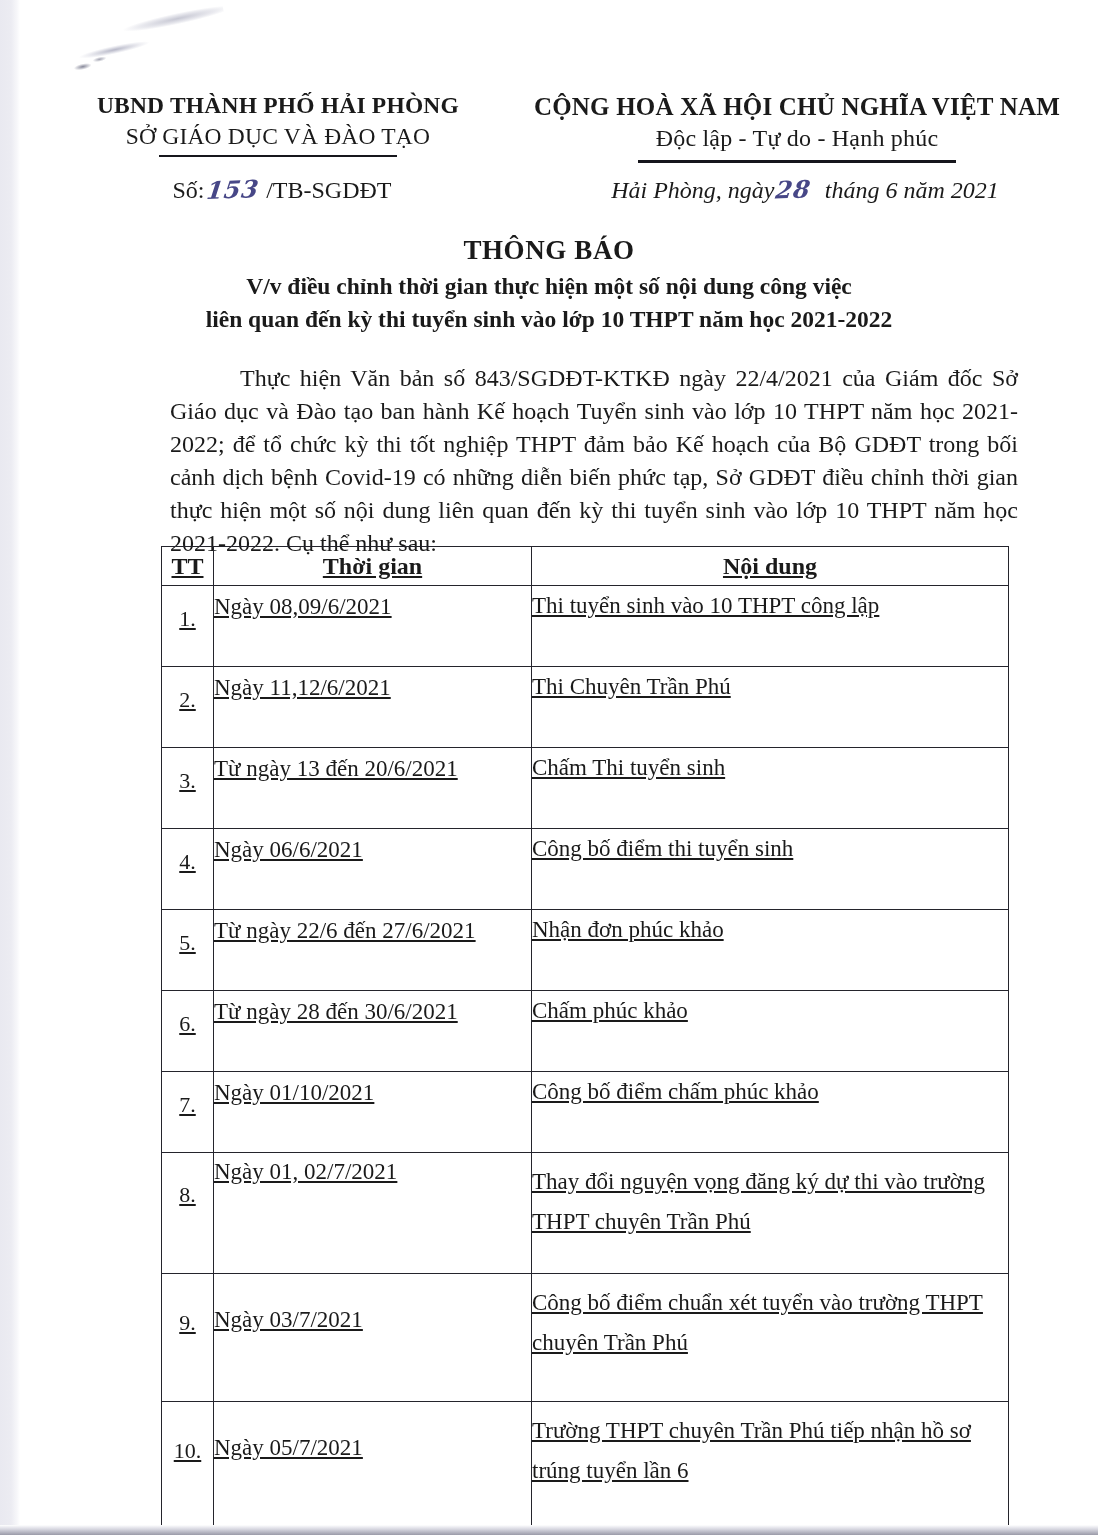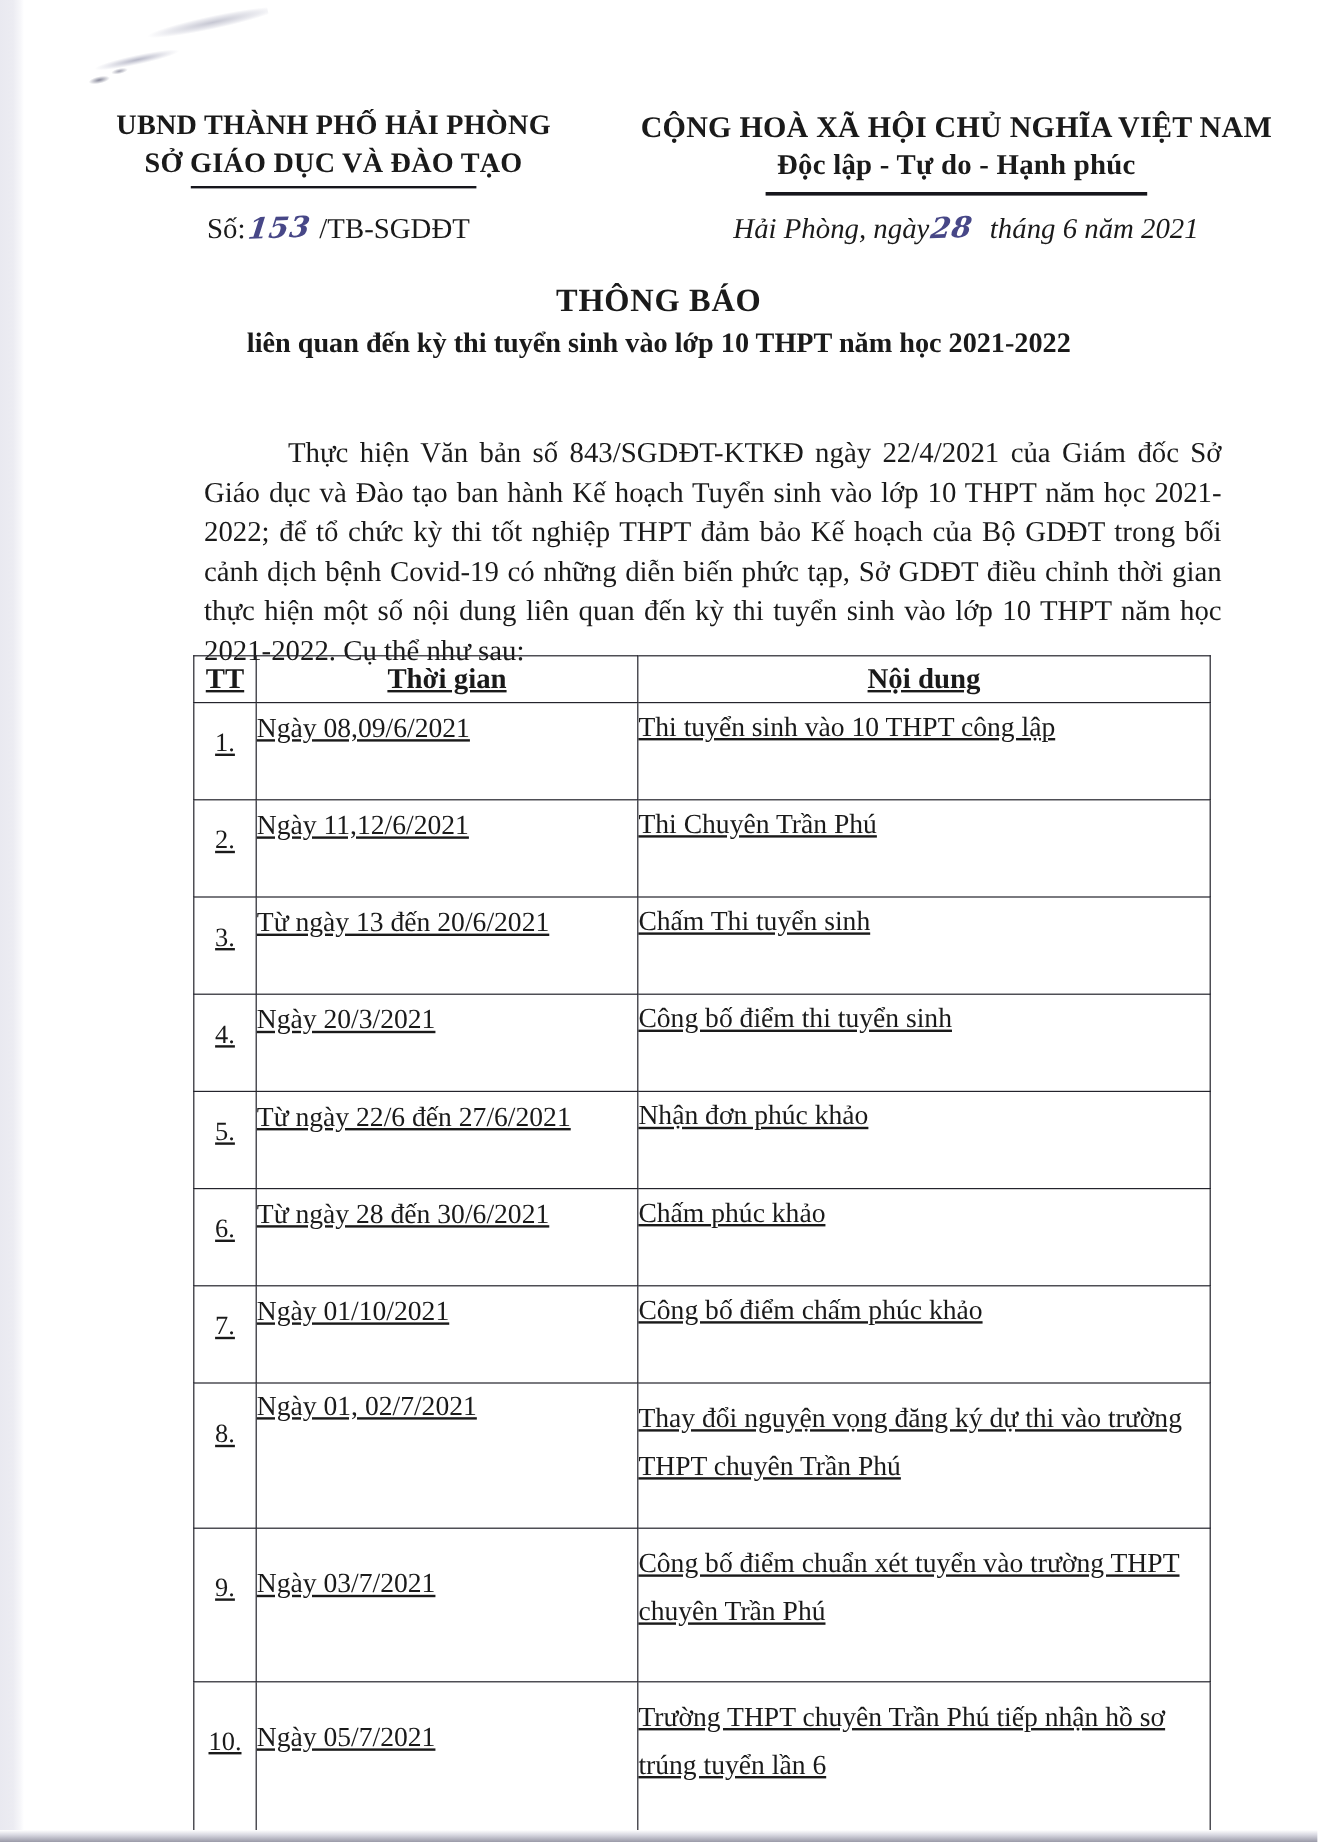--- a/index.html
+++ b/index.html
@@ -72,21 +72,21 @@
   }
   .mast-line1 {
     font-size: 23.5px;
     font-weight: bold;
     letter-spacing: 0.2px;
     line-height: 1.33;
     white-space: nowrap;
   }
   .mast-line2 {
     font-size: 23.5px;
-    font-weight: bold;
+    font-weight: normal;
     letter-spacing: 0.2px;
     line-height: 1.33;
     white-space: nowrap;
     display: inline-block;
     position: relative;
   }
   .mast-right .mast-line1 { font-size: 25px; }
   .mast-right .mast-line2 { font-size: 24px; }
   .rule-left {
     width: 238px;
@@ -236,20 +236,21 @@
     </div>
   </div>
 
   <div class="numrow">
     <div class="numrow-left"><span>Số:</span><span class="ink">153</span>&nbsp;<span>/TB-SGDĐT</span></div>
     <div class="numrow-right"><span>Hải Phòng, ngày</span><span class="ink">28</span>&nbsp;&nbsp;<span>tháng 6 năm 2021</span></div>
   </div>
 
   <div class="titleblock">
     <div class="t-main">THÔNG BÁO</div>
+    <div class="t-sub">V/v điều chỉnh thời gian thực hiện một số nội dung công việc</div>
     <div class="t-sub">liên quan đến kỳ thi tuyển sinh vào lớp 10 THPT năm học 2021-2022</div>
   </div>
 
   <div class="bodyblock">Thực hiện Văn bản số 843/SGDĐT-KTKĐ ngày 22/4/2021 của Giám đốc Sở Giáo dục và Đào tạo ban hành Kế hoạch Tuyển sinh vào lớp 10 THPT năm học 2021-2022; để tổ chức kỳ thi tốt nghiệp THPT đảm bảo Kế hoạch của Bộ GDĐT trong bối cảnh dịch bệnh Covid-19 có những diễn biến phức tạp, Sở GDĐT điều chỉnh thời gian thực hiện một số nội dung liên quan đến kỳ thi tuyển sinh vào lớp 10 THPT năm học 2021-2022. Cụ thể như sau:</div>
 
   <table class="tbl">
     <colgroup>
       <col class="col-tt">
         <col class="col-time">
         <col class="col-cont">
@@ -272,21 +273,21 @@
         <td class="cell-time">Ngày 11,12/6/2021</td>
         <td class="cell-cont">Thi Chuyên Trần Phú</td>
       </tr>
       <tr class="short">
         <td class="cell-tt">3.</td>
         <td class="cell-time">Từ ngày 13 đến 20/6/2021</td>
         <td class="cell-cont">Chấm Thi tuyển sinh</td>
       </tr>
       <tr class="short">
         <td class="cell-tt">4.</td>
-        <td class="cell-time">Ngày 20/3/2021</td>
+        <td class="cell-time">Ngày 06/6/2021</td>
         <td class="cell-cont">Công bố điểm thi tuyển sinh</td>
       </tr>
       <tr class="short">
         <td class="cell-tt">5.</td>
         <td class="cell-time">Từ ngày 22/6 đến 27/6/2021</td>
         <td class="cell-cont">Nhận đơn phúc khảo</td>
       </tr>
       <tr class="short">
         <td class="cell-tt">6.</td>
         <td class="cell-time">Từ ngày 28 đến 30/6/2021</td>

